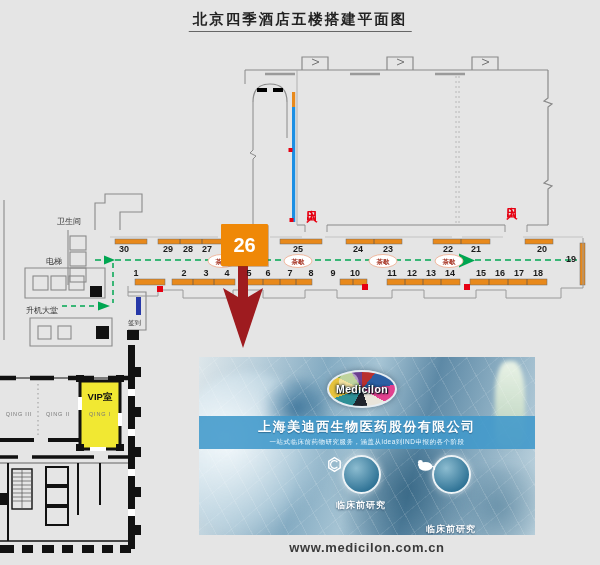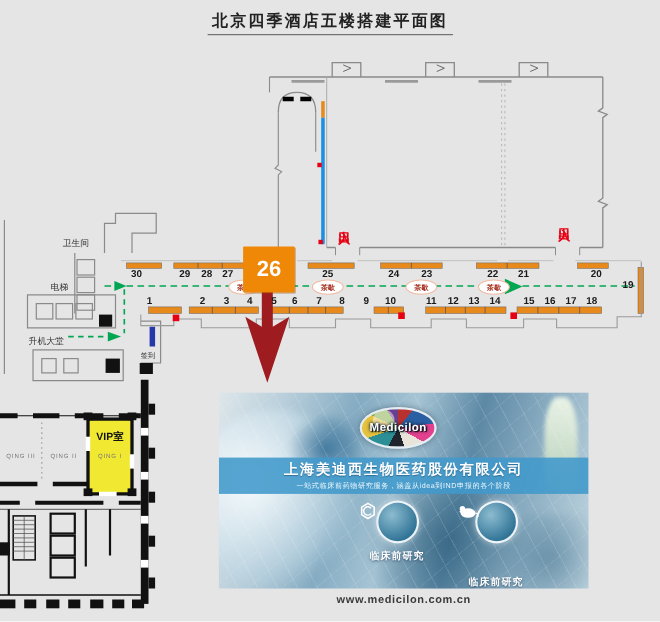--- a/index.html
+++ b/index.html
@@ -56,21 +56,21 @@
   .company{color:#fff;font-size:13px;font-weight:bold;letter-spacing:1.5px;text-shadow:0 1px 1px rgba(0,40,70,.4);}
   .tagline{color:#eaf6fd;font-size:6.5px;margin-top:2px;letter-spacing:.5px;}
   .services{position:absolute;left:0;top:98px;width:100%;height:60px;}
   .service{position:absolute;width:72px;display:flex;flex-direction:column;align-items:center;}
   .circle{width:35px;height:35px;border-radius:50%;border:2px solid rgba(255,255,255,.9);
           background:radial-gradient(circle at 35% 32%,#8cbcd0,#2e7295 75%);
           box-shadow:0 0 7px rgba(255,255,255,.55);display:flex;align-items:center;justify-content:center;}
   .service .s-lbl{margin-top:5px;color:#fff;font-size:9px;font-weight:bold;letter-spacing:1px;
           text-shadow:0 1px 2px rgba(0,30,60,.6);}
   .website{position:absolute;left:199px;top:540px;width:336px;text-align:center;
-           font-size:10px;font-weight:bold;color:#3a3a3a;letter-spacing:.6px;}
+           font-size:13px;font-weight:bold;color:#3a3a3a;letter-spacing:.6px;}
 </style>
 </head>
 <body>
 
 <div class="canvas">
 
   <div class="title">北京四季酒店五楼搭建平面图</div>
 
   <svg width="600" height="565" viewBox="0 0 600 565">
     <g stroke="#8a8a8a" stroke-width="1.2" fill="none">

